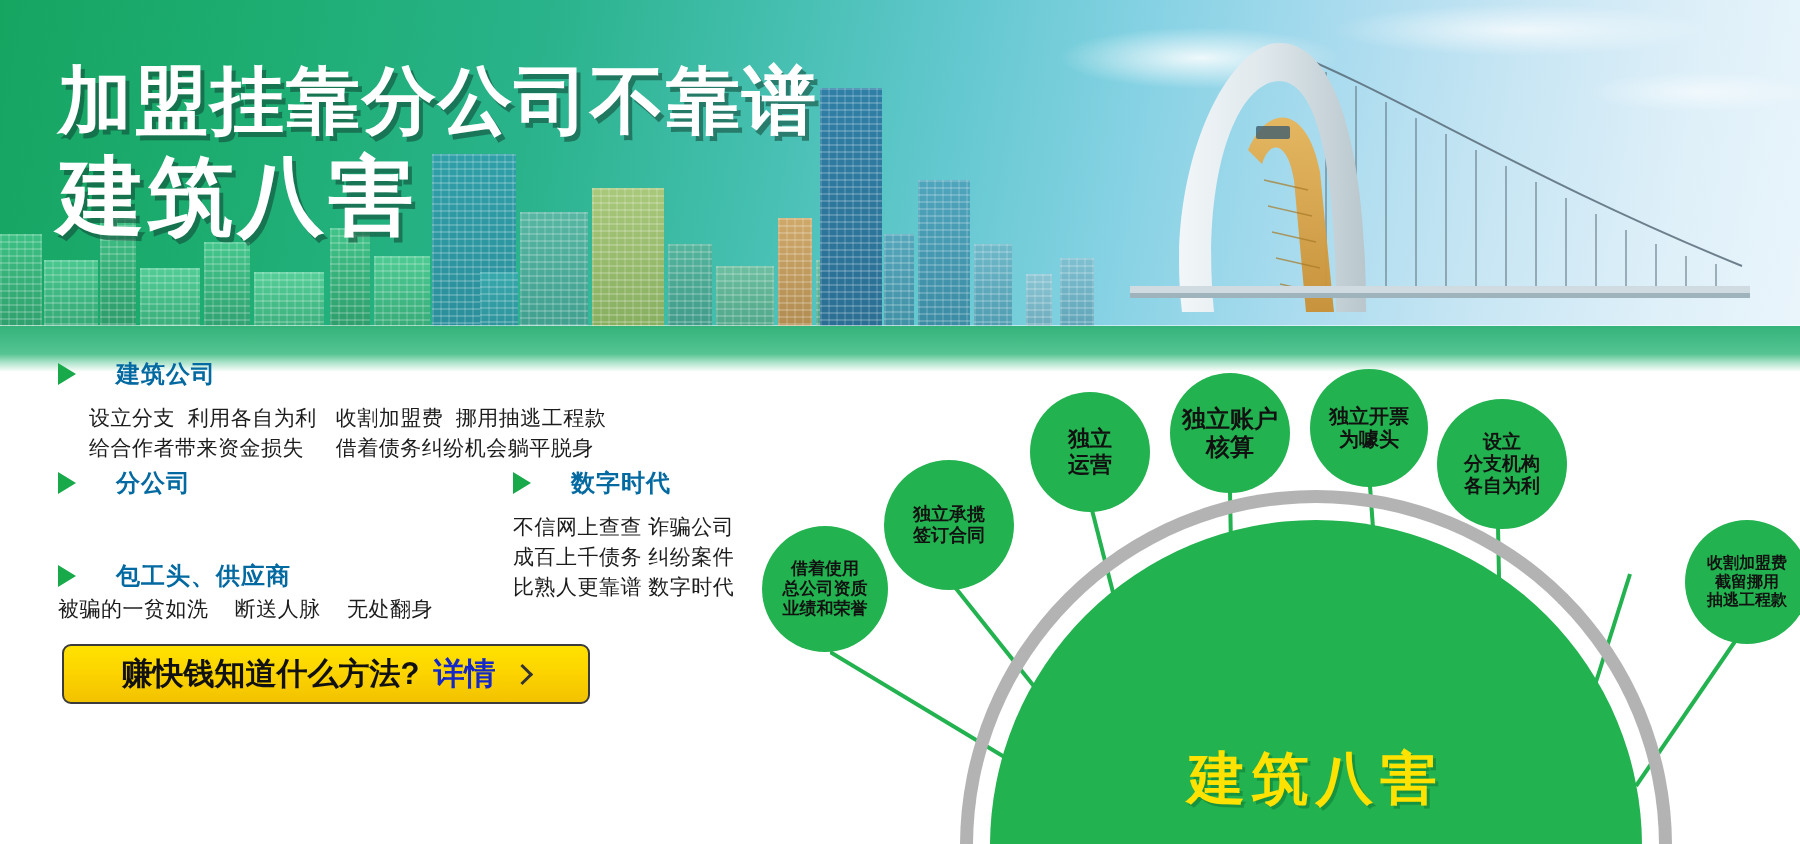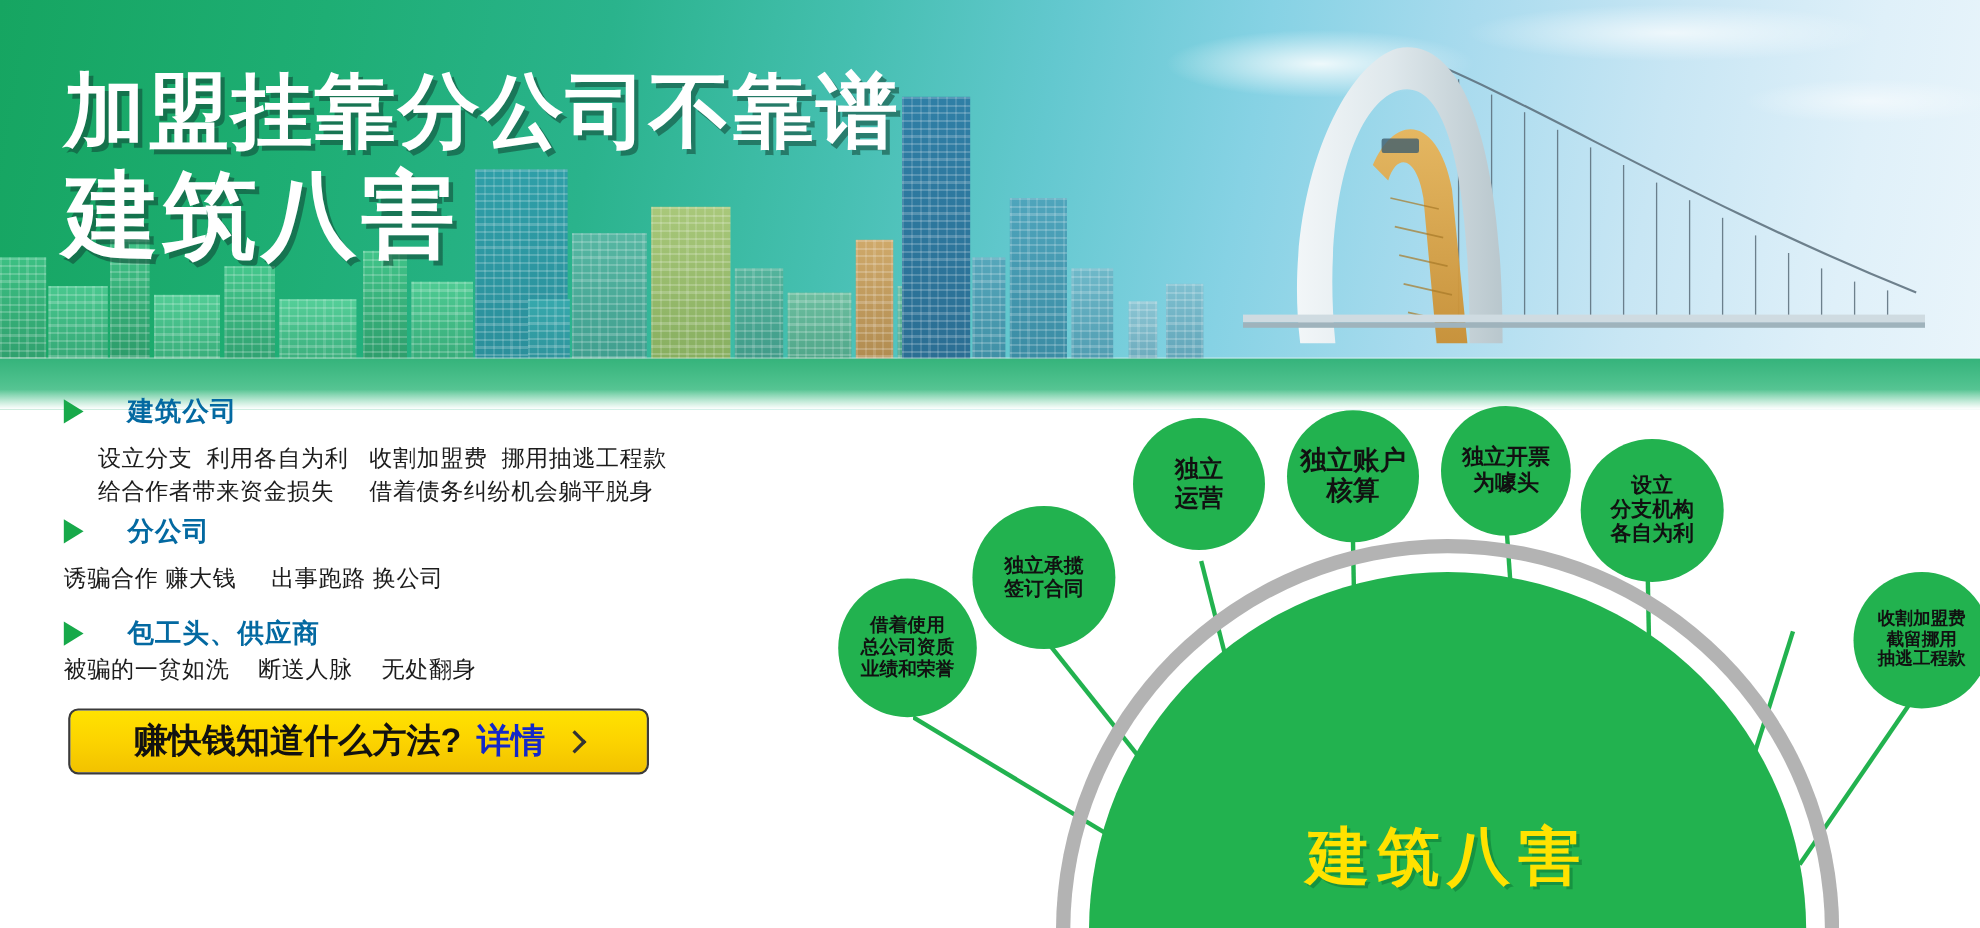--- a/index.html
+++ b/index.html
@@ -84,21 +84,21 @@
   .dome-label { position:absolute; left:160px; bottom:26px; width:652px; text-align:center;
       font-size:57px; font-weight:bold; color:#ffe200; letter-spacing:7px;
       text-shadow:3px 3px 0 rgba(0,90,40,.35); }
 
   .bubble { position:absolute; border-radius:50%; background:#22b24f; color:#111;
       display:flex; align-items:center; justify-content:center; text-align:center;
       font-weight:bold; line-height:1.17; white-space:pre; cursor:pointer; }
 
   .b0 { left:-68px; top:154px; width:126px; height:126px; font-size:17px; }
   .b1 { left:54px; top:88px;  width:130px; height:130px; font-size:18px; }
-  .b2 { left:200px; top:8px; width:120px; height:120px; font-size:22px; }
+  .b2 { left:200px; top:20px; width:120px; height:120px; font-size:22px; }
   .b3 { left:340px; top:1px;  width:120px; height:120px; font-size:24px; }
   .b4 { left:480px; top:-3px; width:118px; height:118px; font-size:20px; }
   .b5 { left:607px; top:27px; width:130px; height:130px; font-size:19px; }
   .b6 { left:745px; top:82px; width:122px; height:122px; font-size:19px; }
   .b7 { left:855px; top:148px; width:124px; height:124px; font-size:16px; }
 </style>
 </head>
 <body>
 
 <div id="page">
@@ -253,25 +253,33 @@
           <span class="b green">借着债务纠纷机会躺平脱身</span>
         </div>
       </div>
     </div>
 
     <div class="sec" id="sec-branch">
       <div class="sec-head">
         <span class="tri"></span>
         <span class="sec-title">分公司</span>
       </div>
+    </div>
+
+    <div class="sec" id="sec-digital">
+      <div class="sec-head">
+        <span class="tri"></span>
+        <span class="sec-title">数字时代</span>
+      </div>
       <div class="body">
-        <div class="sec-line">诱骗合作 赚大钱     出事跑路 换公司</div>
-      </div>
-    </div>
-
+        <div class="sec-line">不信网上查查 诈骗公司</div>
+        <div class="sec-line">成百上千债务 纠纷案件</div>
+        <div class="sec-line">比熟人更靠谱 数字时代</div>
+      </div>
+    </div>
 
     <div class="sec" id="sec-contractor">
       <div class="sec-head">
         <span class="tri"></span>
         <span class="sec-title">包工头、供应商</span>
       </div>
       <div class="body">
         <div class="sec-line">被骗的一贫如洗  断送人脉  无处翻身</div>
       </div>
     </div>

